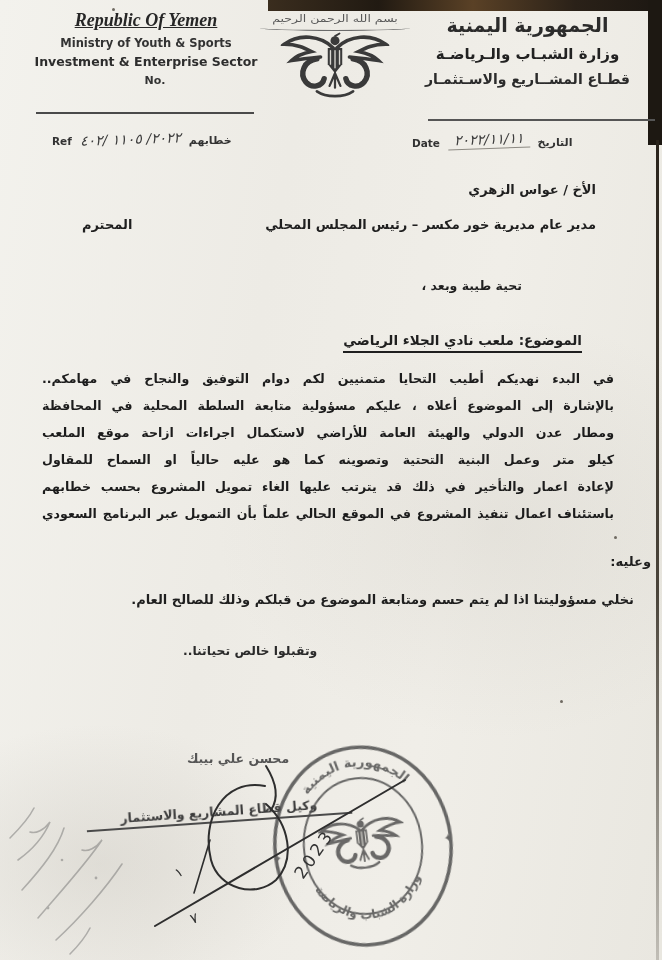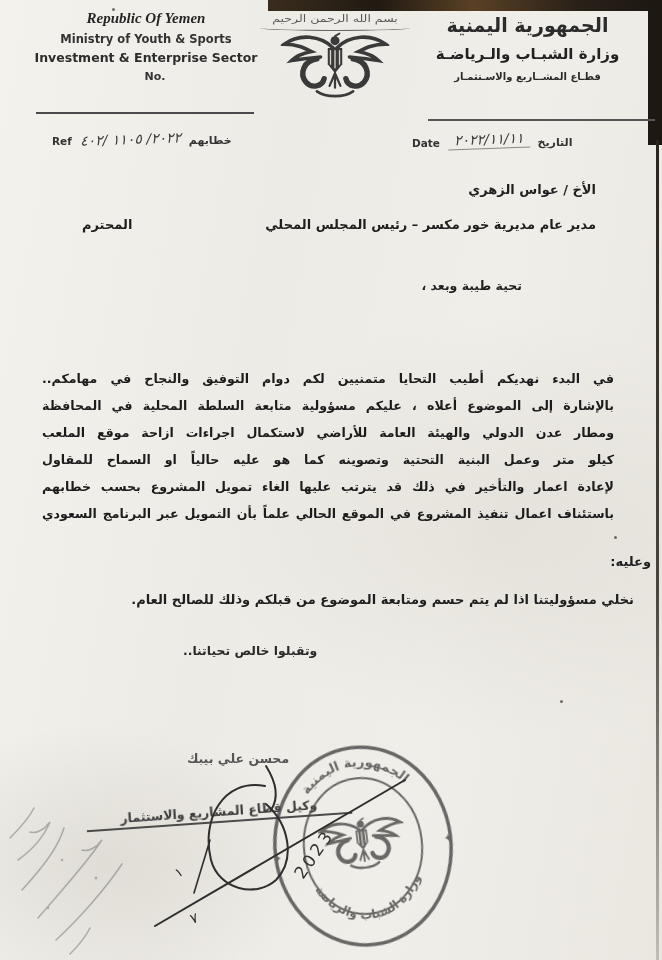--- a/index.html
+++ b/index.html
@@ -15,35 +15,35 @@
   
   .edge-top{position:absolute;left:268px;top:0;width:394px;height:11px;
     background:linear-gradient(90deg,#3a2d1e,#211a12 28%,#5a4126 52%,#2a2118 78%,#1c1712);}
   .edge-right-block{position:absolute;right:0;top:0;width:14px;height:145px;background:#1d1812;}
   .edge-right-line{position:absolute;right:3px;top:140px;width:3px;height:820px;
     background:linear-gradient(180deg,#2a241c,#4a443a 55%,rgba(74,68,58,0.25));}
   .speck{position:absolute;border-radius:50%;background:#6f6a62;}
 
   
   .lh-en{position:absolute;left:28px;top:10px;width:236px;text-align:center;}
-  .lh-en .country{font-family:"Liberation Serif",serif;font-style:italic;font-weight:bold;font-size:15px;color:#262626;}
+  .lh-en .country{font-family:"Liberation Serif",serif;font-style:italic;font-weight:bold;font-size:18px;color:#262626;text-decoration:underline;}
   .lh-en .ministry{margin-top:5px;font-size:11.5px;font-weight:bold;color:#333;}
   .lh-en .sector{margin-top:4px;font-size:12.5px;font-weight:bold;color:#2d2d2d;}
   .lh-en .no{margin-top:5px;text-align:center;padding-left:18px;font-size:11px;font-weight:bold;color:#333;}
   .rule{position:absolute;height:2px;background:#4a4a4a;}
   .rule-left{left:36px;top:112px;width:218px;}
   .rule-right{left:428px;top:119px;width:227px;background:#555;}
   .bismillah{position:absolute;left:250px;top:13px;width:170px;text-align:center;
     font-size:10px;color:#5a5a5a;letter-spacing:1px;transform:scaleX(1.25);}
   .bismillah .swash{display:block;height:5px;border-bottom:1.5px solid #6a6a6a;border-radius:50%;width:120px;margin:1px auto 0;}
   .emblem{position:absolute;left:276px;top:28px;width:118px;height:76px;}
   .lh-ar{position:absolute;right:22px;top:14px;width:225px;text-align:center;direction:rtl;}
   .lh-ar .country{font-size:19px;font-weight:bold;color:#2b2b2b;transform:scaleY(1.05);}
   .lh-ar .ministry{margin-top:9px;font-size:15px;font-weight:bold;color:#222;}
-  .lh-ar .sector{margin-top:8px;font-size:10px;font-weight:bold;color:#2b2b2b;}
+  .lh-ar .sector{margin-top:8px;font-size:14px;font-weight:bold;color:#2b2b2b;}
 
   
   .refrow{position:absolute;top:131px;font-size:11px;font-weight:bold;color:#333;display:flex;align-items:flex-end;gap:8px;}
   .refrow .print{font-size:10.5px;}
   .hand{font-size:14px;font-weight:normal;color:#3d3d3d;letter-spacing:2px;
     font-style:italic;transform:rotate(-2deg);white-space:nowrap;}
   .hand-line{border-bottom:1px solid #8d8a83;padding:0 6px 1px;}
   .ref-left{left:52px;}
   .ref-right{left:412px;}
 
@@ -144,20 +144,21 @@
     <span>التاريخ</span>
   </div>
 
   <div class="addr1">الأخ / عواس الزهري</div>
   <div class="addr2">
     <span>مدير عام مديرية خور مكسر – رئيس المجلس المحلي</span>
     <span>المحترم</span>
   </div>
   <div class="greeting">تحية طيبة وبعد ،</div>
 
+  <div class="subject">الموضوع: ملعب نادي الجلاء الرياضي</div>
 
   <div class="body-block">
     <div class="body-line">في البدء نهديكم أطيب التحايا متمنيين لكم دوام التوفيق والنجاح في مهامكم..</div>
     <div class="body-line">بالإشارة إلى الموضوع أعلاه ، عليكم مسؤولية متابعة السلطة المحلية في المحافظة</div>
     <div class="body-line">ومطار عدن الدولي والهيئة العامة للأراضي لاستكمال اجراءات ازاحة موقع الملعب</div>
     <div class="body-line">كيلو متر وعمل البنية التحتية وتصوينه كما هو عليه حالياً او السماح للمقاول</div>
     <div class="body-line">لإعادة اعمار والتأخير في ذلك قد يترتب عليها الغاء تمويل المشروع بحسب خطابهم</div>
     <div class="body-line">باستئناف اعمال تنفيذ المشروع في الموقع الحالي علماً بأن التمويل عبر البرنامج السعودي</div>
   </div>
 

